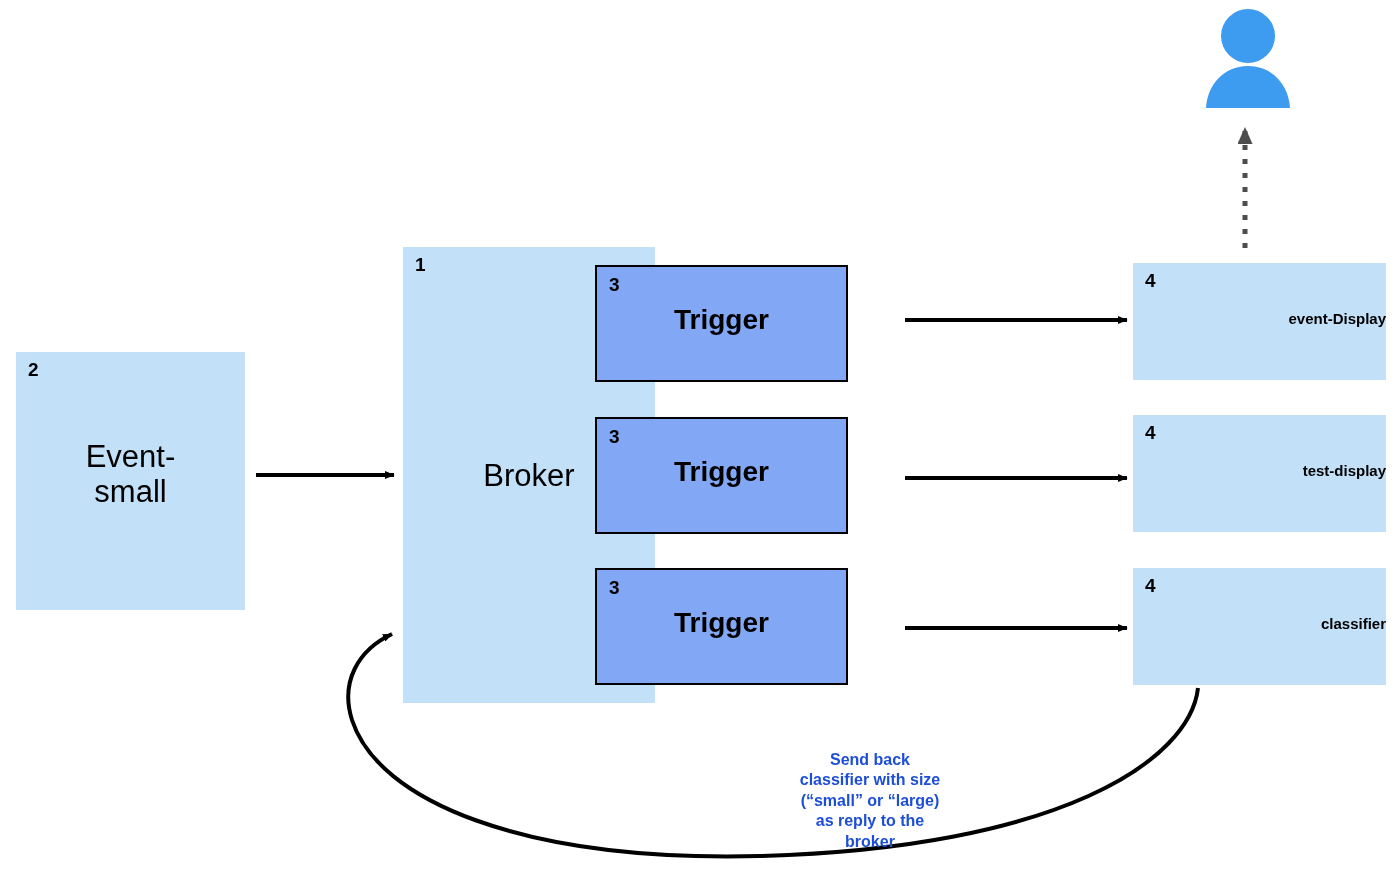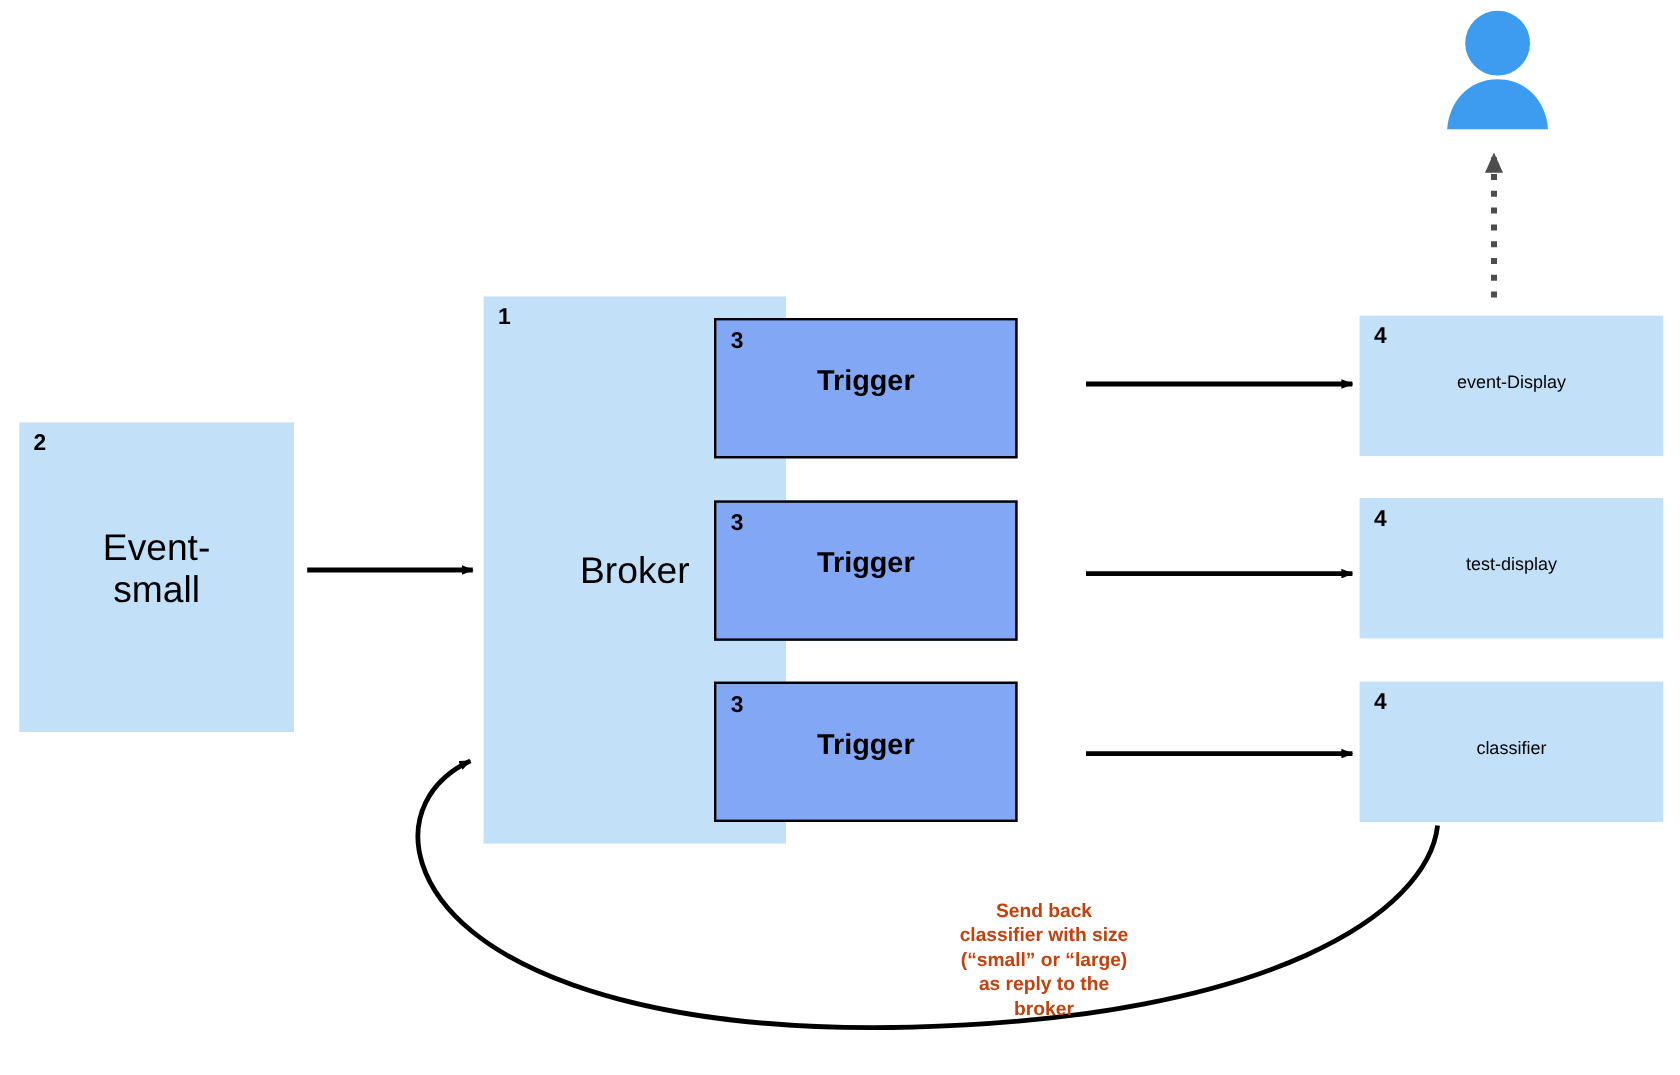--- a/index.html
+++ b/index.html
@@ -44,28 +44,29 @@
     right: 0;
     text-align: center;
     color: #000000;
   }
   .label-big {
     font-size: 31px;
     font-weight: normal;
     line-height: 1.12;
   }
   .label-med {
-    font-size: 24px;
+    font-size: 28px;
     font-weight: bold;
     line-height: 1.1;
   }
   .label-small {
     font-size: 15px;
-    font-weight: normal;
+    font-weight: bold;
     line-height: 1.2;
+    text-align: right;
   }
   #broker-box {
     left: 403px;
     top: 247px;
     width: 252px;
     height: 456px;
   }
   #broker-label {
     top: 459px;
   }
@@ -104,21 +105,21 @@
   }
   #caption {
     position: absolute;
     left: 760px;
     top: 750px;
     width: 220px;
     text-align: center;
     font-size: 16px;
     font-weight: bold;
     line-height: 1.28;
-    color: #c2410c;
+    color: #1d4ed8;
     white-space: pre-line;
   }
   .person {
     position: absolute;
     left: 1203px;
     top: 8px;
     width: 90px;
     height: 100px;
   }
 </style>

